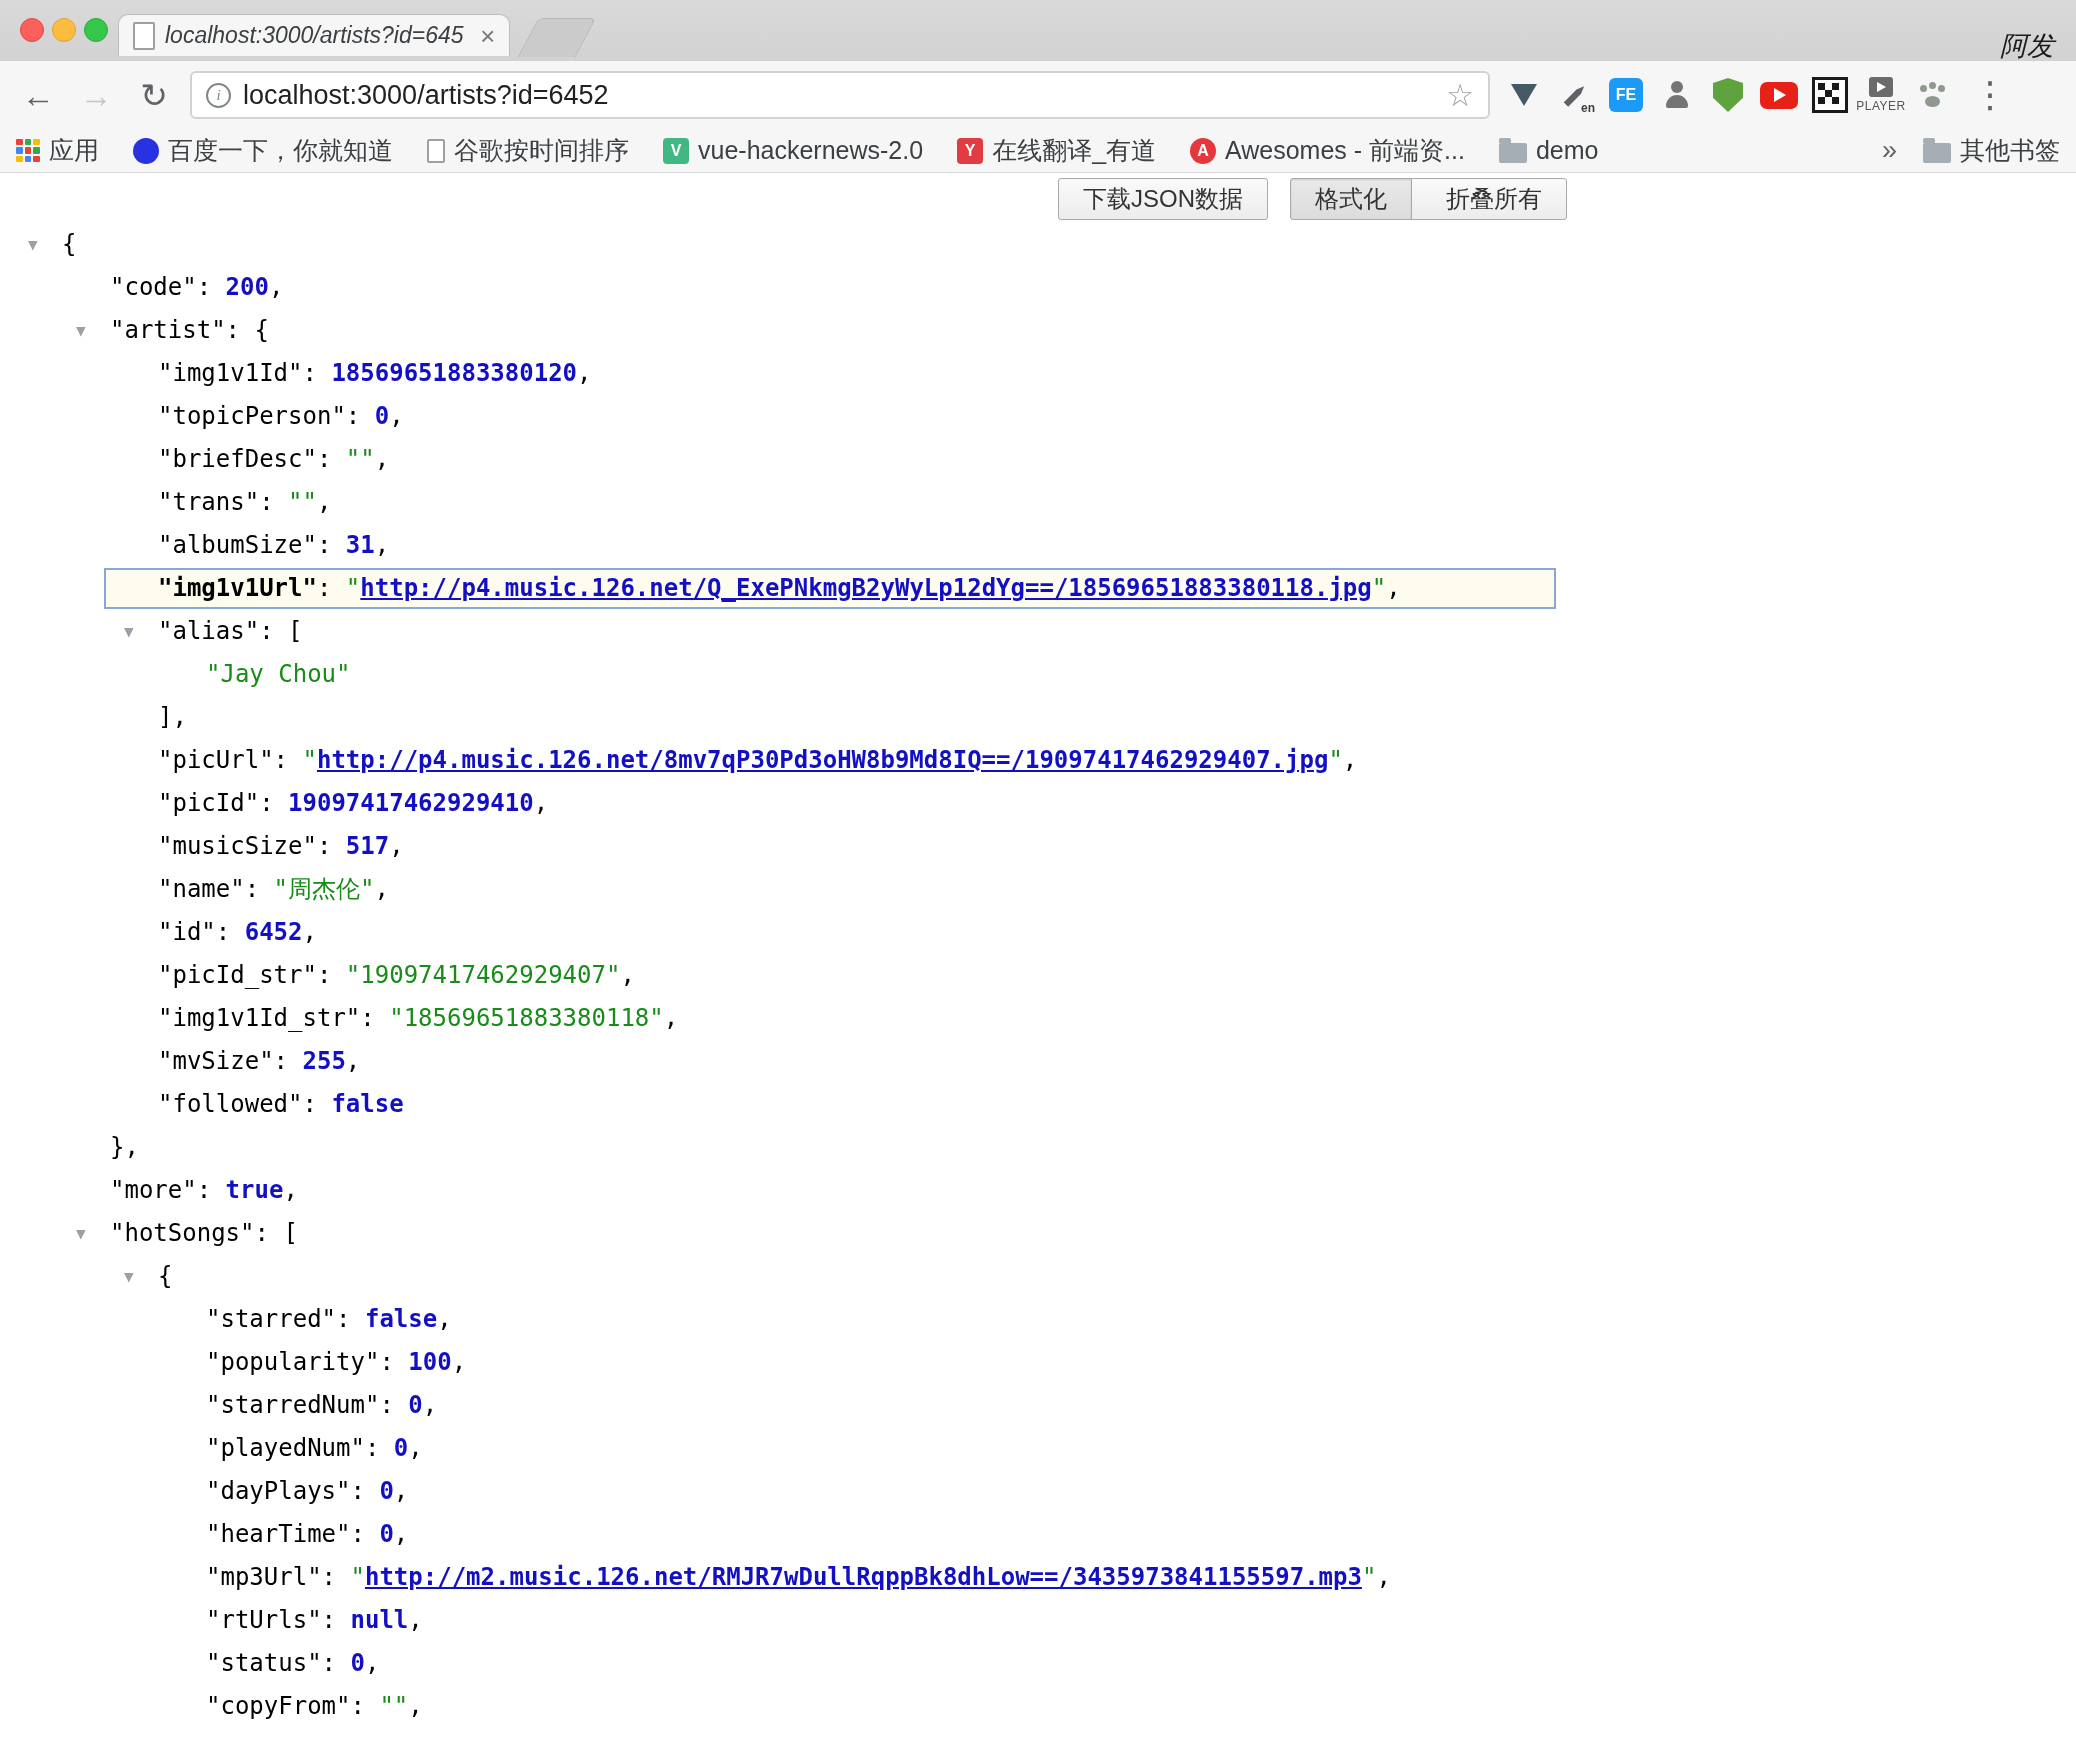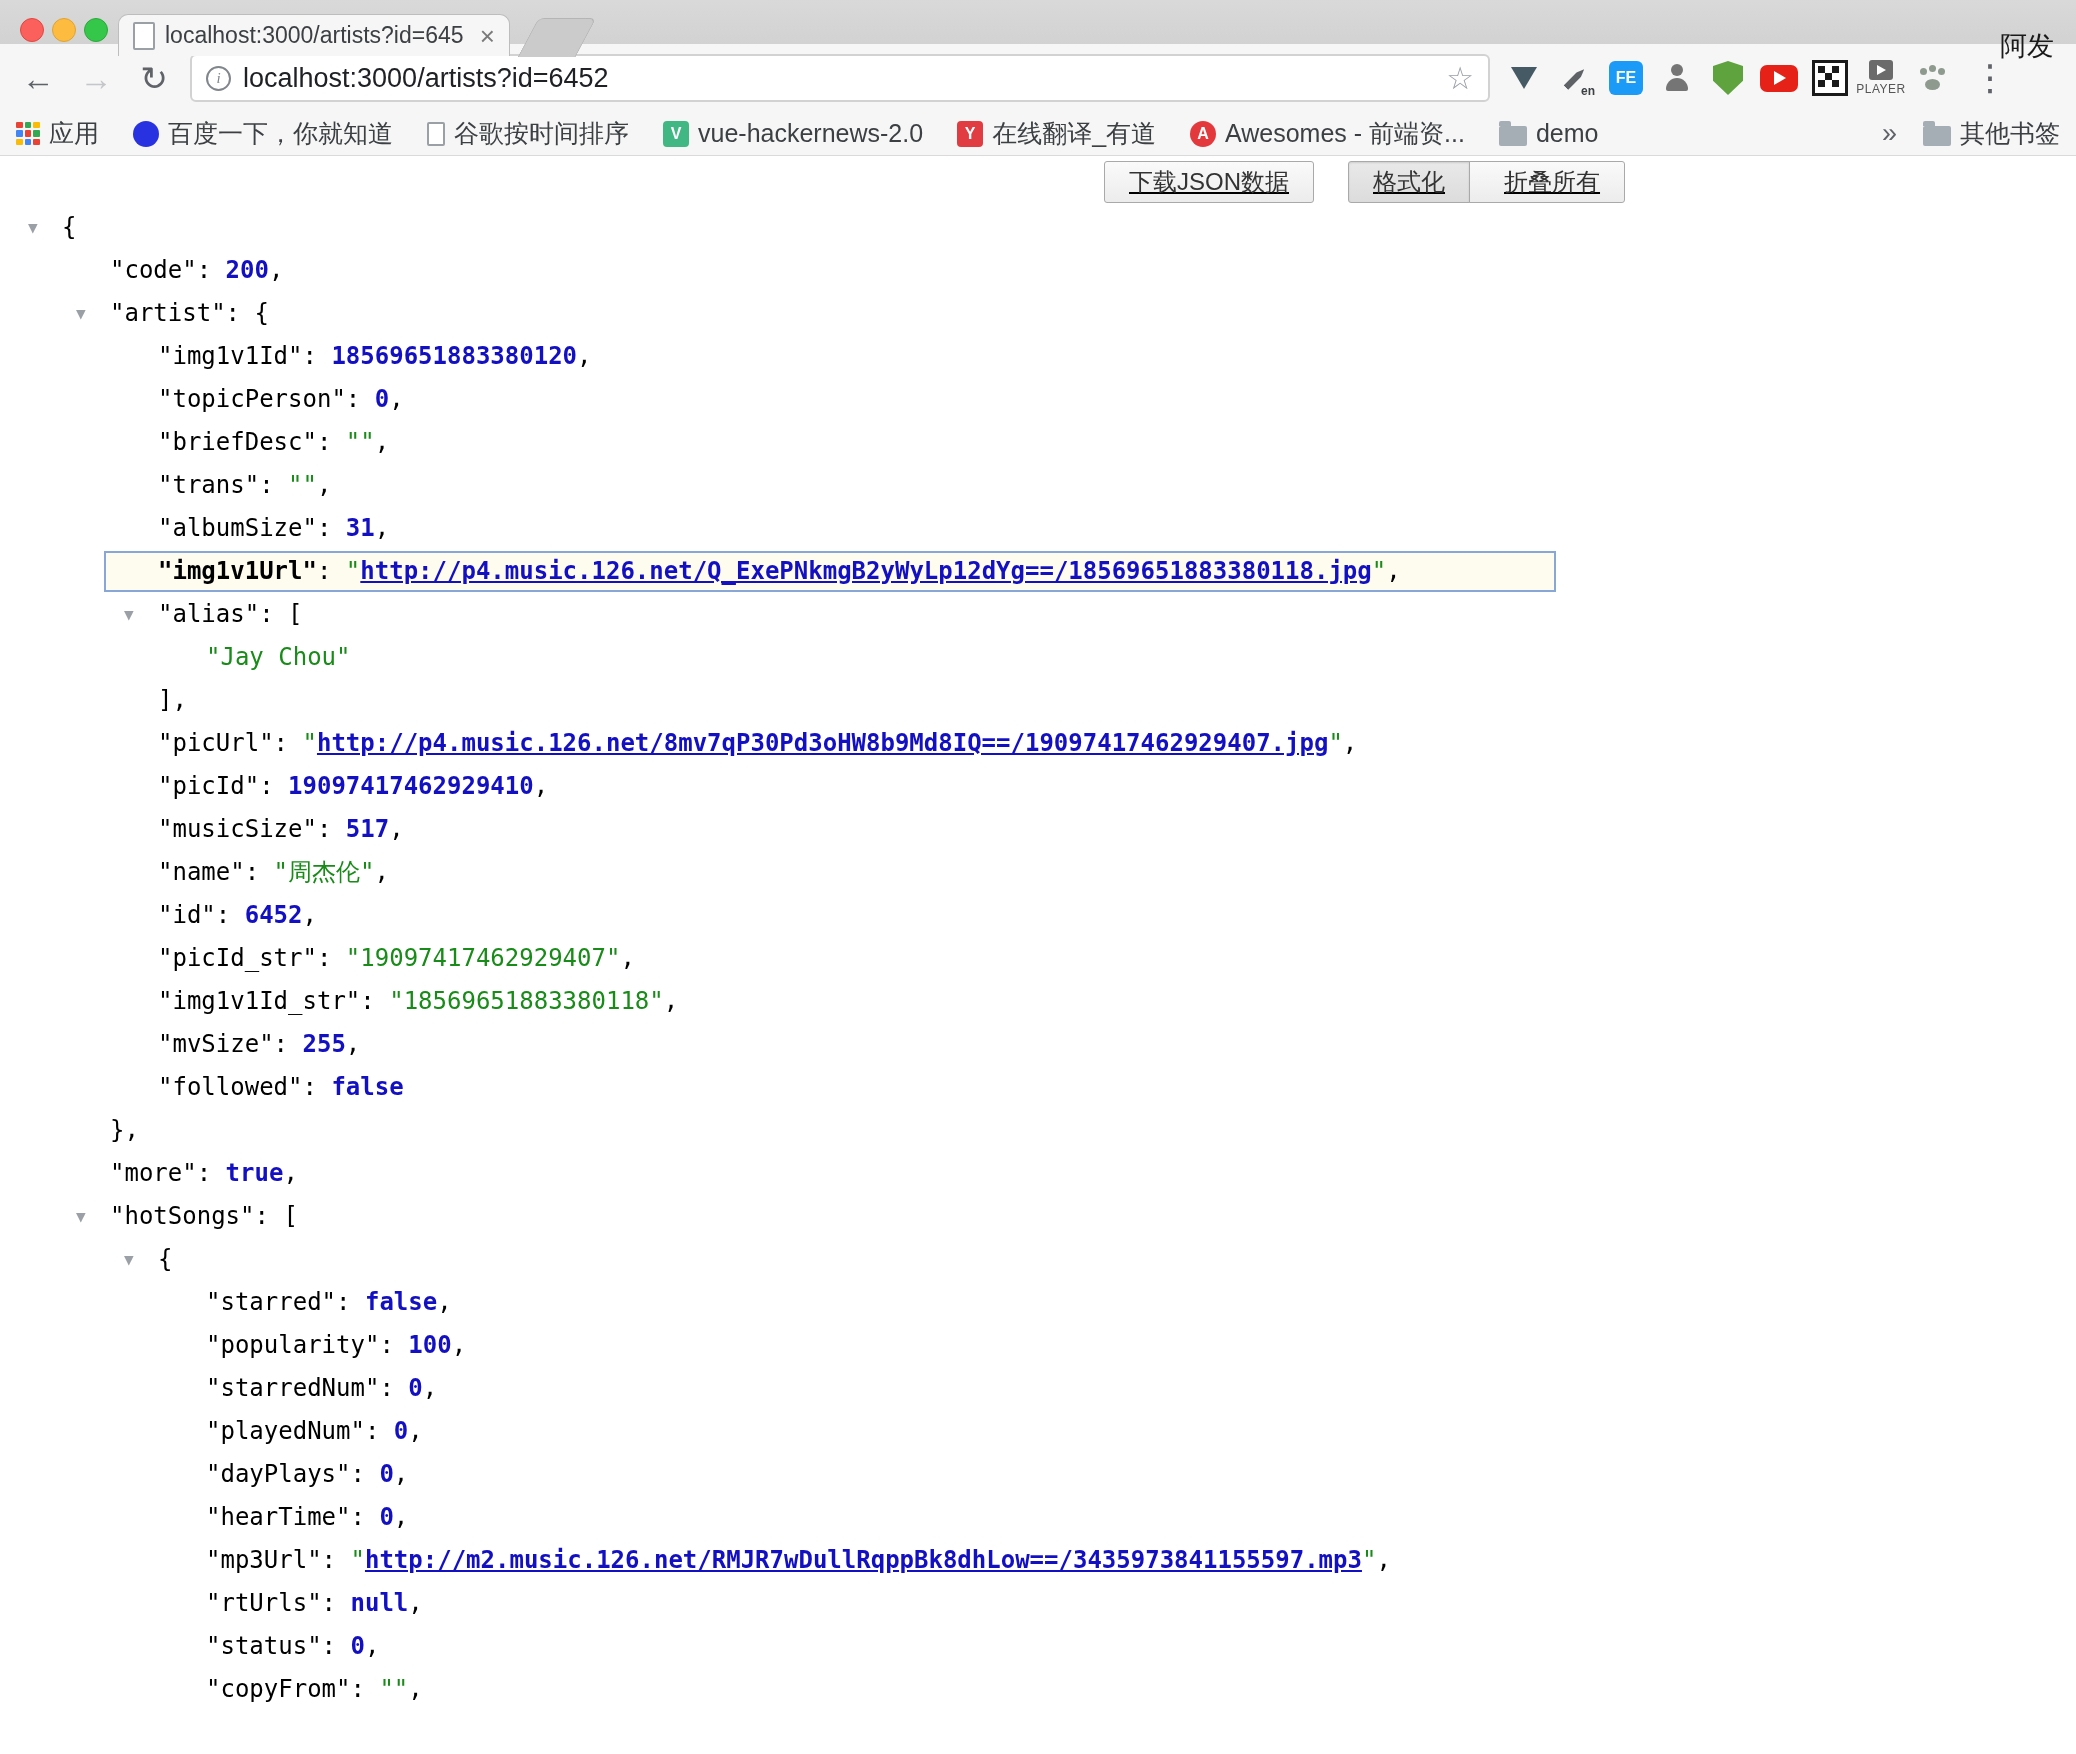--- a/index.html
+++ b/index.html
@@ -1,19 +1,19 @@
 <!DOCTYPE html>
 <html><head>
 <meta charset="utf-8">
 <style>
   html,body{margin:0;padding:0;background:#fff;}
   .window{position:relative;width:2076px;height:1754px;background:#fff;overflow:hidden;font-family:"Liberation Sans",sans-serif;}
 
   
-  .tabstrip{position:relative;height:44px;background:linear-gradient(#D9D9D9,#D2D2D2);}
+  .tabstrip{position:relative;height:61px;background:linear-gradient(#D9D9D9,#D2D2D2);font-style:italic;}
   .tl{position:absolute;top:18px;width:22px;height:22px;border-radius:50%;}
   .tl.red{left:20px;background:#FC605C;border:1px solid #E2463F;}
   .tl.yellow{left:52px;background:#FDBC40;border:1px solid #E0A333;}
   .tl.green{left:84px;background:#34C749;border:1px solid #2BA93C;}
   .tab{position:absolute;left:118px;top:14px;width:392px;height:42px;background:#F6F6F6;border:1px solid #BDBDBD;border-bottom:none;border-radius:10px 10px 0 0;display:flex;align-items:center;padding:0 14px;box-sizing:border-box;gap:10px;}
   .favicon-doc{width:18px;height:24px;border:2px solid #9AA0A6;border-radius:2px;background:#fff;flex:none;}
   .tab-title{font-size:23px;color:#3C4043;white-space:nowrap;overflow:hidden;flex:1;}
   .tab-close{font-size:26px;color:#7A7A7A;flex:none;line-height:1;}
   .newtab{position:absolute;left:528px;top:18px;width:56px;height:38px;background:#CBCBCB;transform:skewX(-28deg);border-radius:6px 6px 0 0;border:1px solid #B5B5B5;border-bottom:none;}
   .profile{position:absolute;right:22px;top:28px;font-size:27px;color:#1a1a1a;}
@@ -61,21 +61,21 @@
   .icon-doc{width:18px;height:24px;border:2px solid #9AA0A6;border-radius:2px;background:#fff;box-sizing:border-box;}
   .icon-circle{width:26px;height:26px;border-radius:50%;color:#fff;font-size:16px;font-weight:bold;display:flex;align-items:center;justify-content:center;}
   .icon-square{width:26px;height:26px;border-radius:4px;color:#fff;font-size:16px;font-weight:bold;display:flex;align-items:center;justify-content:center;}
   .icon-folder{position:relative;width:28px;height:20px;background:#A5ADB5;border-radius:2px;margin-top:4px;}
   .icon-folder:before{content:"";position:absolute;top:-5px;left:0;width:12px;height:5px;background:#A5ADB5;border-radius:2px 2px 0 0;}
   .bm-right{margin-left:auto;display:flex;align-items:center;gap:26px;}
   .overflow{font-size:27px;color:#5F6368;}
 
   
   .content{position:relative;height:1586px;background:#fff;}
-  .actions{position:absolute;top:5px;left:1104px;display:flex;gap:34px;text-decoration:underline;}
+  .actions{position:absolute;top:5px;left:1058px;display:flex;gap:22px;}
   .btn{height:42px;padding:0 24px;font-family:"Liberation Sans",sans-serif;font-size:24px;color:#333;background:linear-gradient(#FAFAFA,#ECECEC);border:1px solid #A9A9A9;border-radius:3px;white-space:nowrap;}
   .segmented{display:flex;}
   .segmented .btn{border-radius:0;margin-left:-1px;}
   .segmented .btn:first-child{border-radius:3px 0 0 3px;margin-left:0;}
   .segmented .btn:last-child{border-radius:0 3px 3px 0;padding-left:34px;}
   .btn.selected{background:linear-gradient(#E9E9E9,#DCDCDC);box-shadow:inset 0 1px 2px rgba(0,0,0,.12);}
 
   
   .json{position:relative;padding-top:50px;font-family:"DejaVu Sans Mono","Liberation Mono",monospace;font-size:24px;color:#000;}
   .jline{position:relative;height:43px;line-height:43px;white-space:pre;}

